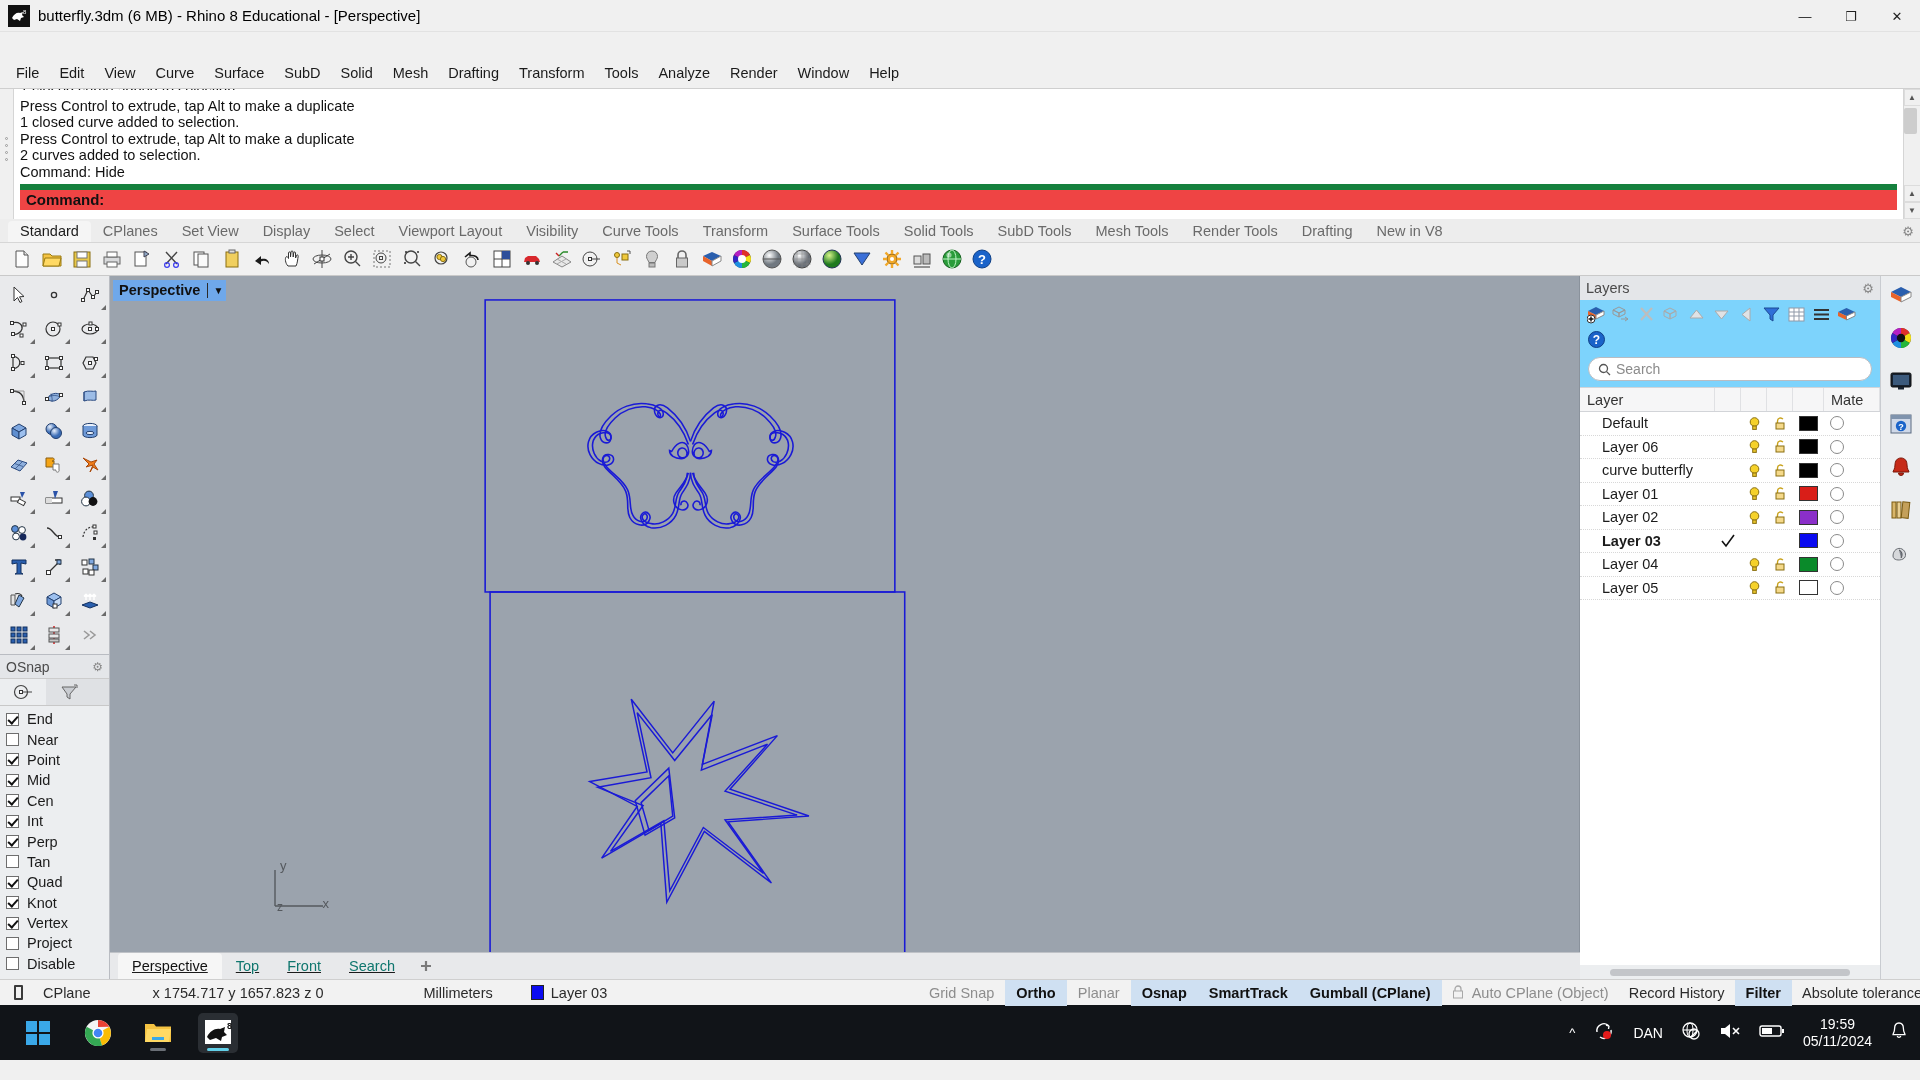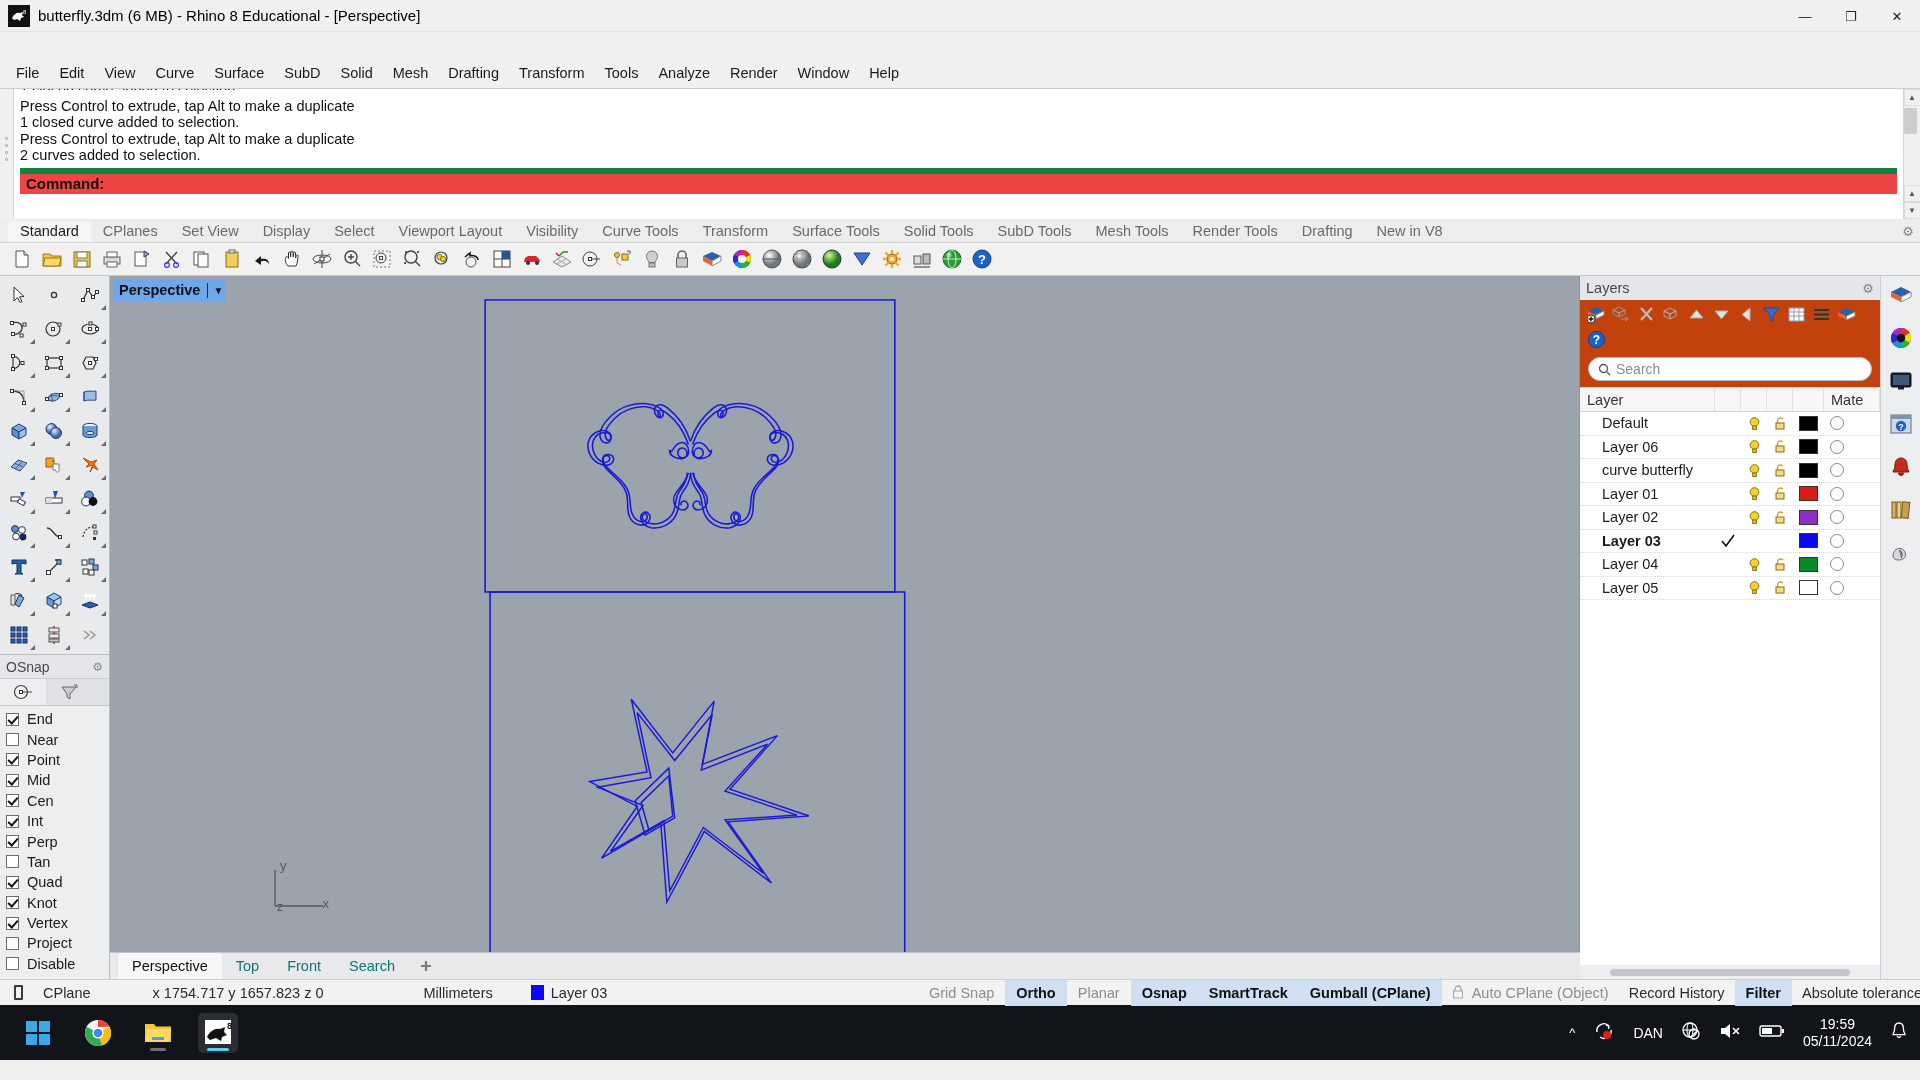--- a/index.html
+++ b/index.html
@@ -113,21 +113,21 @@
 
   
   #vp-tabs { height:27px; background:#e8e9eb; display:flex; align-items:stretch;
     border-top:1px solid #bfc2c7; padding-left:8px; }
   .vp-tab { display:flex;align-items:center;padding:0 14px; font-size:14.5px; color:#0f766e;
     border-radius:4px 4px 0 0; }
   .vp-tab.active { background:#f6f6f6; color:#111; }
   #vp-add { display:flex;align-items:center;padding:0 10px; color:#7a7a7a; }
 
   
-  #layers-panel { width:300px; background:#c2410c; display:flex; flex-direction:column; flex:none; }
+  #layers-panel { width:300px; background:#7dd3fc; display:flex; flex-direction:column; flex:none; }
   #layers-head { height:24px; display:flex; align-items:center; justify-content:space-between;
     padding:0 6px; background:#e4e6e9; }
   #layers-title { font-size:14.5px; color:#4a4a4a; }
   #layers-toolbar { display:flex; flex-wrap:wrap; align-items:center; padding:3px 4px 2px 5px; gap:3px; }
   .lt-btn { width:22px;height:22px;display:flex;align-items:center;justify-content:center; }
   #layers-search-wrap { padding:5px 8px 6px 8px; }
   #layers-search {
     width:100%; height:24px; border:1px solid #b9bcc2; border-radius:12px; background:#fff;
     display:flex; align-items:center; padding:0 9px; font-size:14px; color:#8b8b8b; gap:5px;
   }
@@ -223,20 +223,21 @@
         <div class="gutter-dot"></div>
     </div>
   </div>
   <div style="flex:1">
     <div id="cmd-history">
       <div class="cmd-line clipped">1 closed curve added to selection.</div>
       <div class="cmd-line">Press Control to extrude, tap Alt to make a duplicate</div>
       <div class="cmd-line">1 closed curve added to selection.</div>
       <div class="cmd-line">Press Control to extrude, tap Alt to make a duplicate</div>
       <div class="cmd-line">2 curves added to selection.</div>
+      <div class="cmd-line">Command: Hide</div>
       <div id="cmd-prompt-row" style="margin-top:4px">
         <span id="cmd-prompt">Command:</span>
         <span></span>
       </div>
     </div>
   </div>
   <div id="cmd-scroll">
     <div>
       <div class="sbtn">▲</div>
       <div id="cmd-scroll-thumb"></div>
@@ -873,21 +874,21 @@
             <span>Project</span>
           </div>
         <div class="os-row">
             <span class="os-cb"></span>
             <span>Disable</span>
           </div>
       </div>
     </div>
   </div>
 
-  <div style="flex:1; display:flex; flex-direction:column; min-width:0;">
+  <div style="flex:1; display:flex; flex-direction:column; min-width:0;text-decoration:underline;">
     <div id="viewport-wrap">
       <div id="vp-label">
         <span>Perspective</span>
         <span class="divider"></span>
         <span style="font-size:10px">▼</span>
       </div>
 
       <svg width="100%" height="100%" viewBox="0 0 1488 706" preserveAspectRatio="none" style="position:absolute;left:0;top:0">
 
         <rect x="380" y="25" width="415" height="305" fill="none" stroke="#1a1ad6" stroke-width="1.6"></rect>

